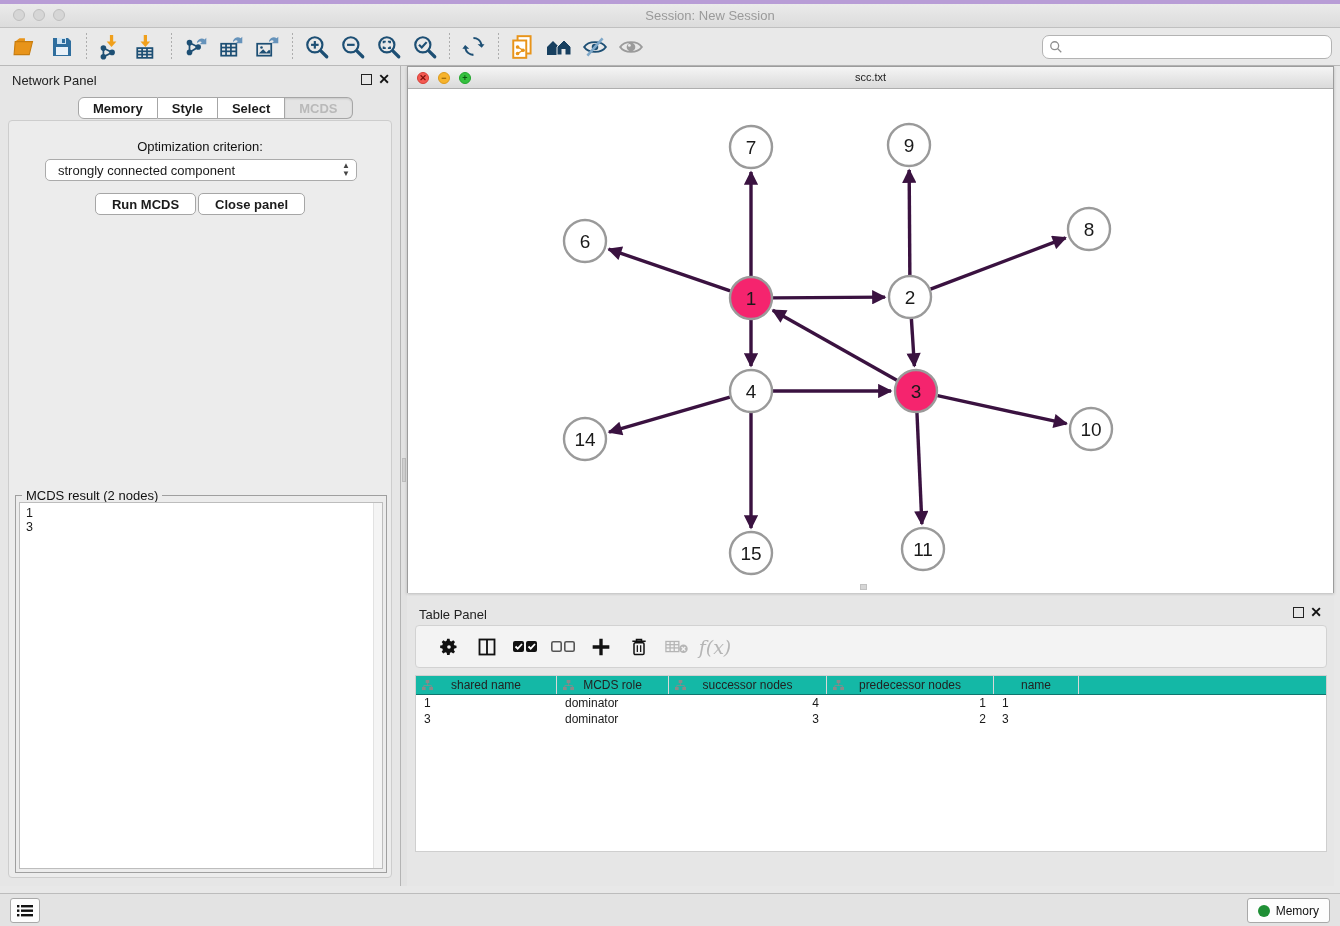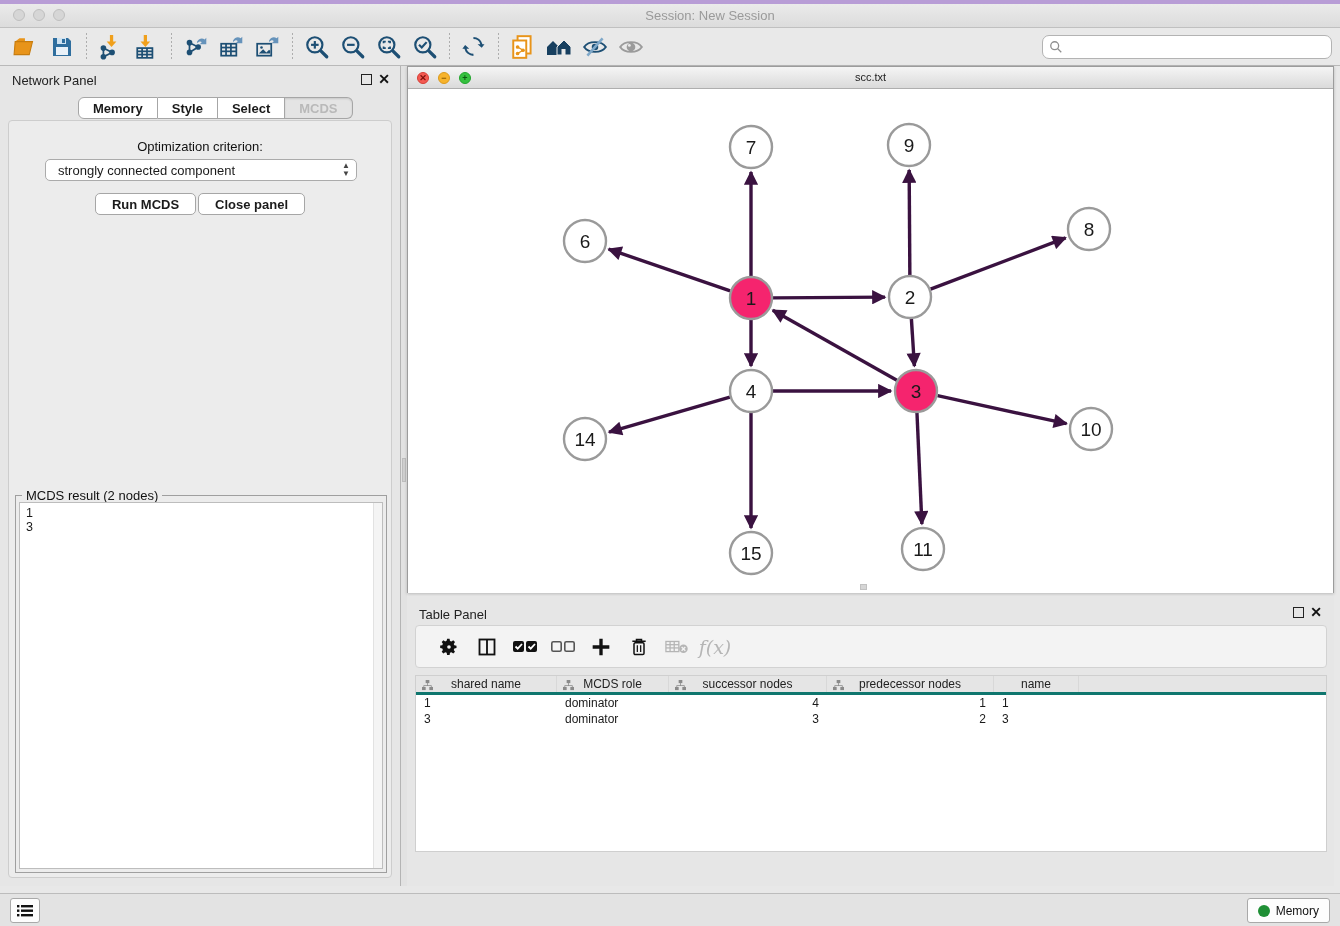--- a/index.html
+++ b/index.html
@@ -74,21 +74,21 @@
 
   
   .table-panel { position:absolute; left:407px; top:596px; width:927px; height:290px; background:#e6e6e6; }
   .tp-toolbar { position:absolute; left:8px; top:29px; width:912px; height:43px; background:#f3f3f3;
     border:1px solid #d2d2d2; border-radius:4px; display:flex; align-items:center; padding-left:14px; gap:0; }
   .tp-icon { width:38px; height:30px; display:flex; align-items:center; justify-content:center; }
   .fx { font-family:"DejaVu Serif", serif; font-style:italic; font-size:19px; color:#b5b5b5; }
 
   .data-table { position:absolute; left:8px; top:79px; width:912px; height:177px; background:#fff;
     border:1px solid #cfcfcf; font-size:12px; }
-  .dt-header { display:flex; height:19px; background:#e5e5e5; border-bottom:3px solid #0f766e; }
+  .dt-header { display:flex; height:19px; background:#14b8a6; border-bottom:1px solid #0f766e; }
   .dt-hcell { position:relative; border-right:1px solid #d8d8d8; display:flex; align-items:center; justify-content:center;
     font-size:12px; color:#222; }
   .dt-hcell .ns-icon { position:absolute; left:6px; top:4px; }
   .dt-row { display:flex; height:16px; }
   .dt-cell { padding:1px 8px; white-space:nowrap; overflow:hidden; }
 
   .tp-bottom { position:absolute; left:0; bottom:0; width:100%; height:34px; background:#dadada; border-top:1px solid #c2c2c2; }
   .tp-tabs { position:absolute; top:5px; left:0; width:100%; display:flex; justify-content:center; }
 
   

